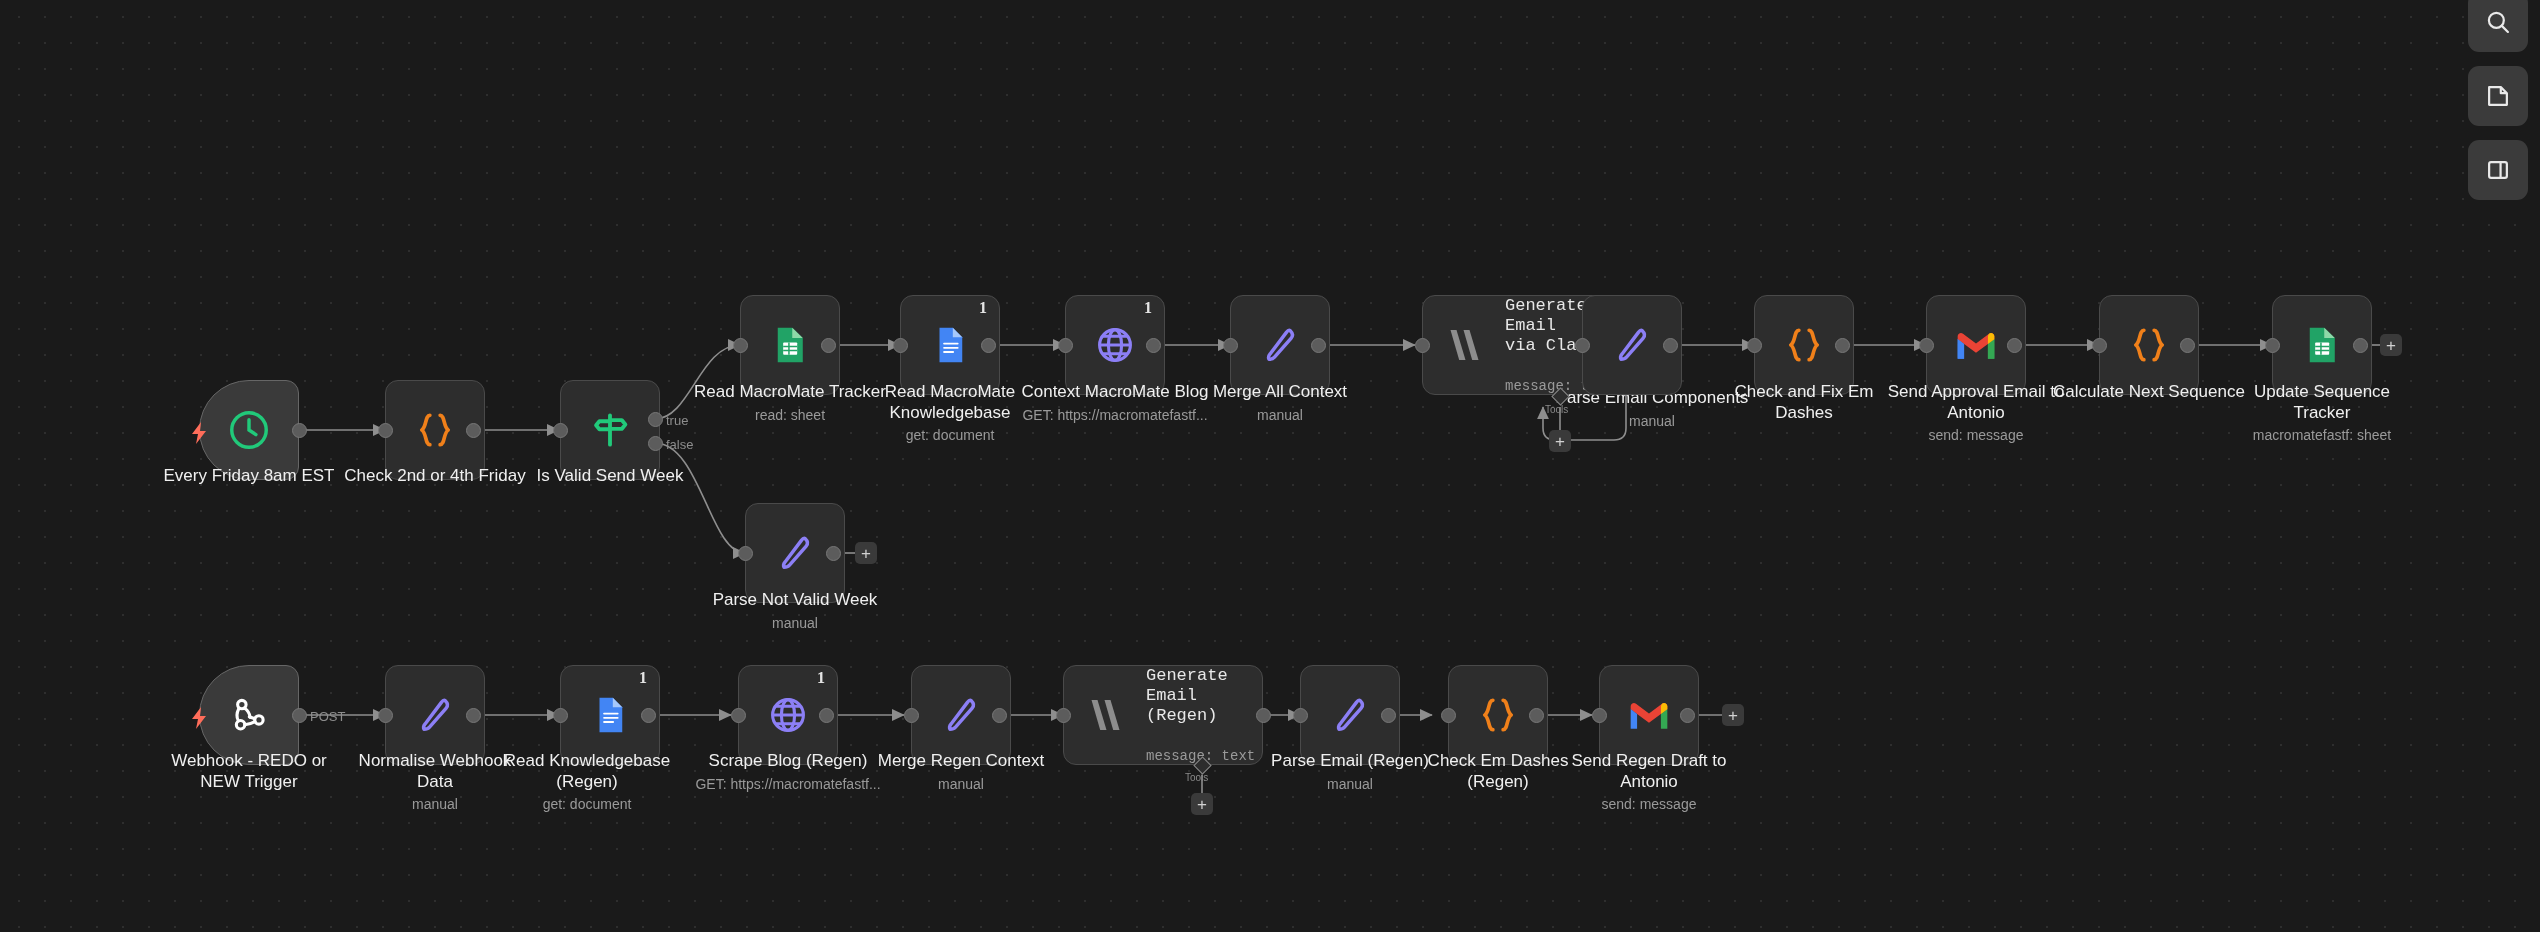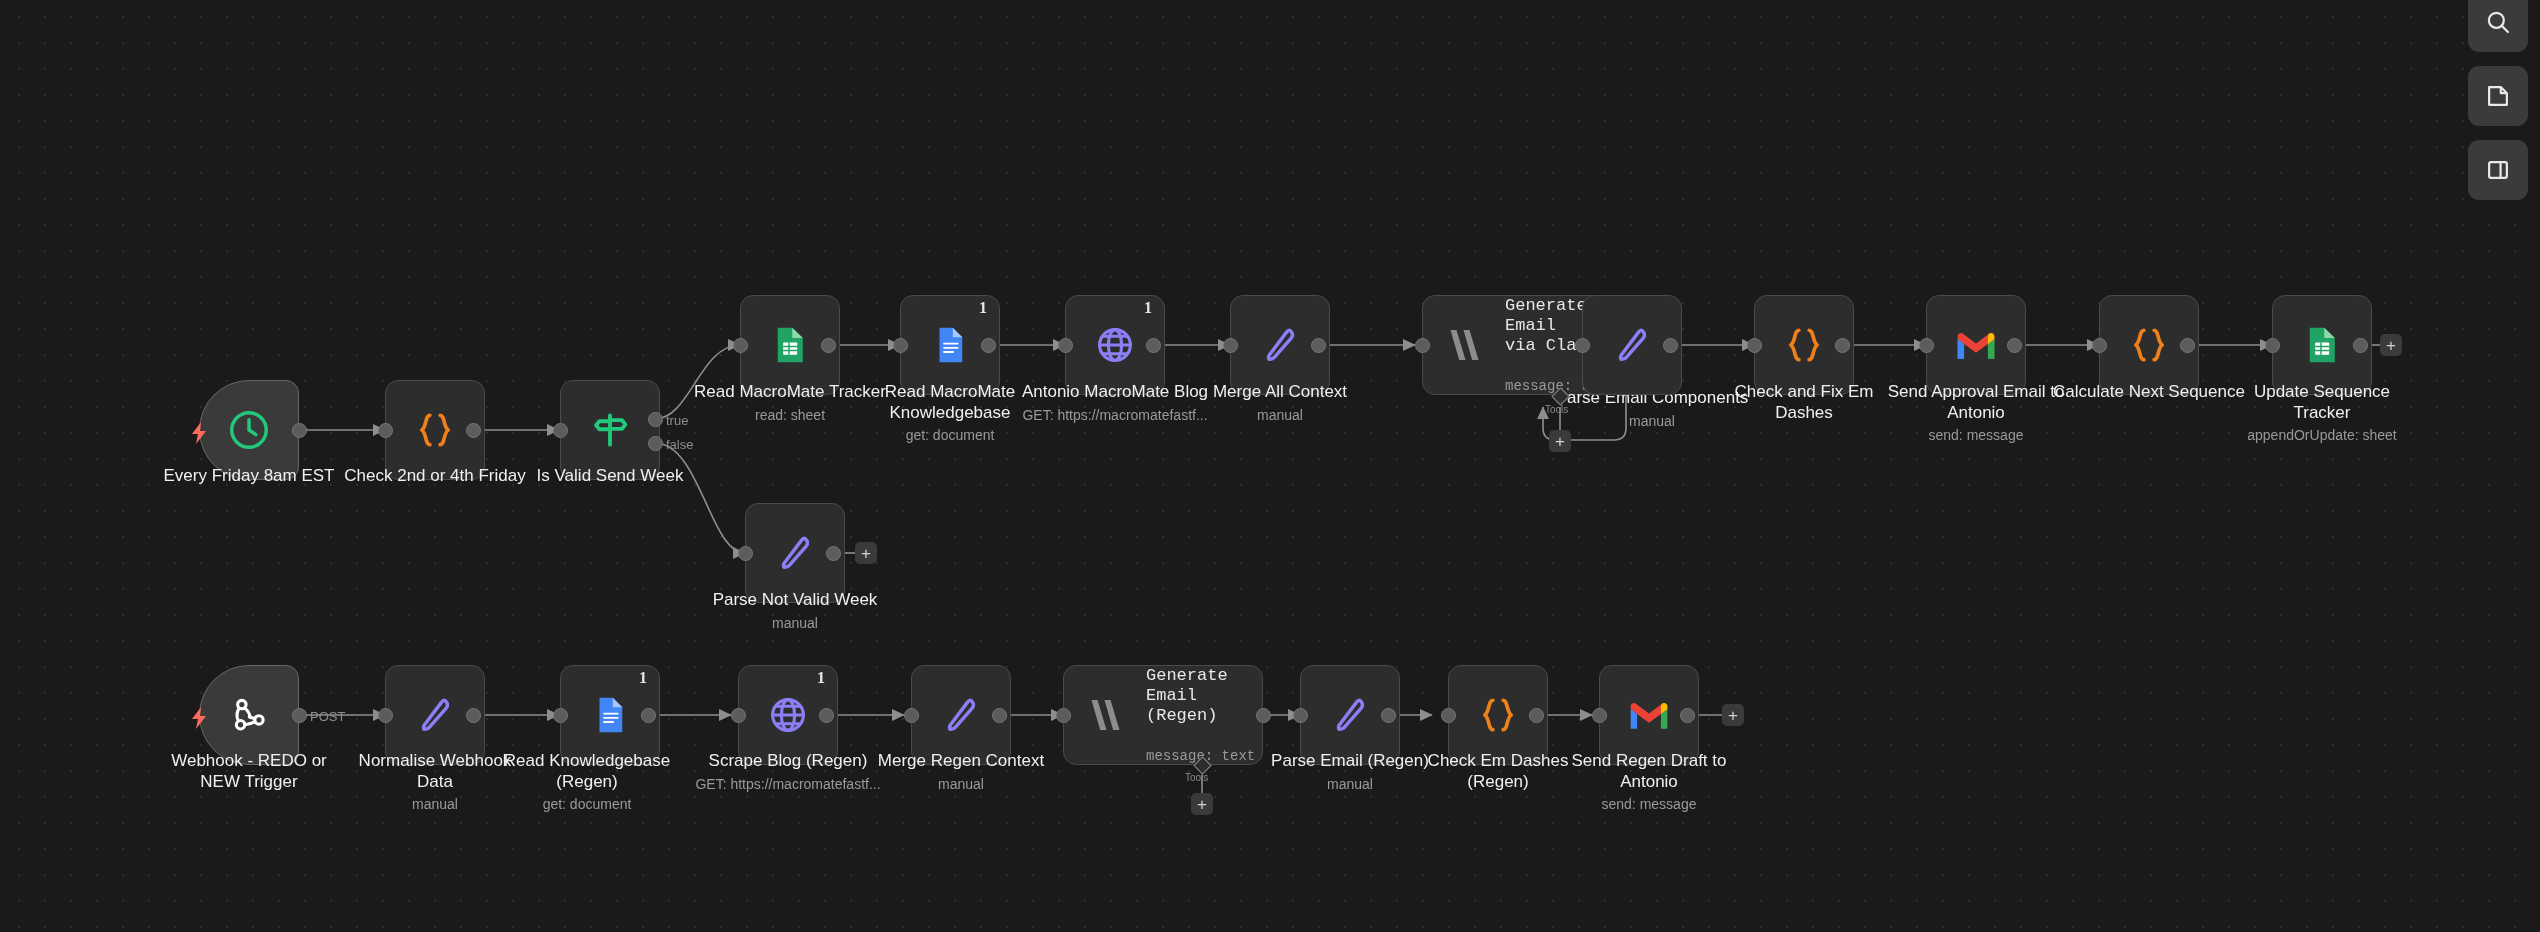--- a/index.html
+++ b/index.html
@@ -279,21 +279,21 @@
       <svg width="44" height="44" viewBox="0 0 24 24" fill="none" stroke="#8c7ff5" stroke-width="1.7">
         <circle cx="12" cy="12" r="8.4"></circle>
         <ellipse cx="12" cy="12" rx="3.6" ry="8.4"></ellipse>
         <path d="M3.8 12h16.4M5.1 7.2h13.8M5.1 16.8h13.8"></path>
       </svg>
     </span>
   </div>
   <div class="port" style="left:1058px;top:338px;"></div>
   <div class="port" style="left:1146px;top:338px;"></div>
   <div class="caption" style="left:1005px;top:382px;width:220px;">
-    <div class="cap-title">Antonio MacroMate Blog</div>
+    <div class="cap-title">Context MacroMate Blog</div>
     <div class="cap-sub">GET: https://macromatefastf...</div>
   </div>
 
   <div class="node" style="left:1230px;top:295px;">
     <span class="icon">
       <svg width="44" height="44" viewBox="0 0 24 24" fill="none" stroke="#8c7ff5" stroke-width="1.9" stroke-linejoin="round">
         <path d="M17.6 4.2 C19 5.5 19.2 7 18 8.4 L9 18.6 C8.4 19.3 7 19.8 6 19.8 C5.6 19 6 17.6 6.6 16.9 L15.5 5.1 C16.2 4.2 17 3.8 17.6 4.2 Z"></path>
       </svg>
     </span>
   </div>
@@ -398,21 +398,21 @@
           </g>
       </svg>
     </span>
   </div>
   <div class="port" style="left:2265px;top:338px;"></div>
   <div class="port" style="left:2353px;top:338px;"></div>
   <div class="plus" style="left:2380px;top:334px;">+</div>
   <div class="caption" style="left:2222px;top:382px;width:200px;">
     <div class="cap-title">Update Sequence
 Tracker</div>
-    <div class="cap-sub">appendOrUpdate: sheet</div>
+    <div class="cap-sub">macromatefastf: sheet</div>
   </div>
 
   <div class="node" style="left:745px;top:503px;">
     <span class="icon">
       <svg width="44" height="44" viewBox="0 0 24 24" fill="none" stroke="#8c7ff5" stroke-width="1.9" stroke-linejoin="round">
         <path d="M17.6 4.2 C19 5.5 19.2 7 18 8.4 L9 18.6 C8.4 19.3 7 19.8 6 19.8 C5.6 19 6 17.6 6.6 16.9 L15.5 5.1 C16.2 4.2 17 3.8 17.6 4.2 Z"></path>
       </svg>
     </span>
   </div>
   <div class="port" style="left:738px;top:546px;"></div>

